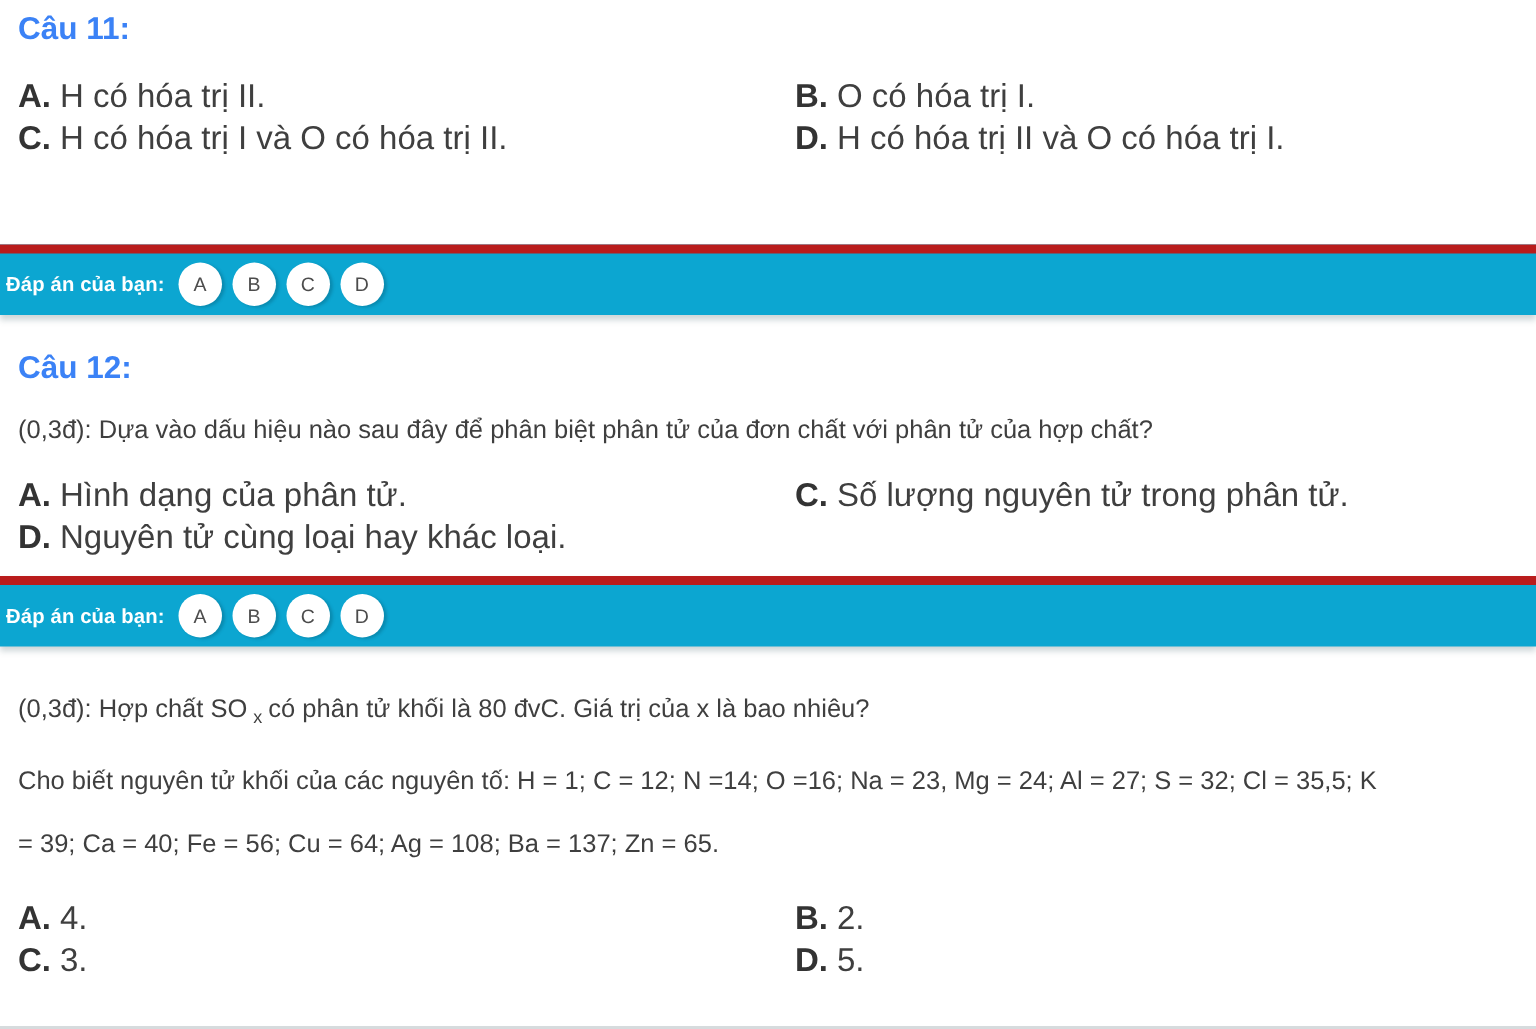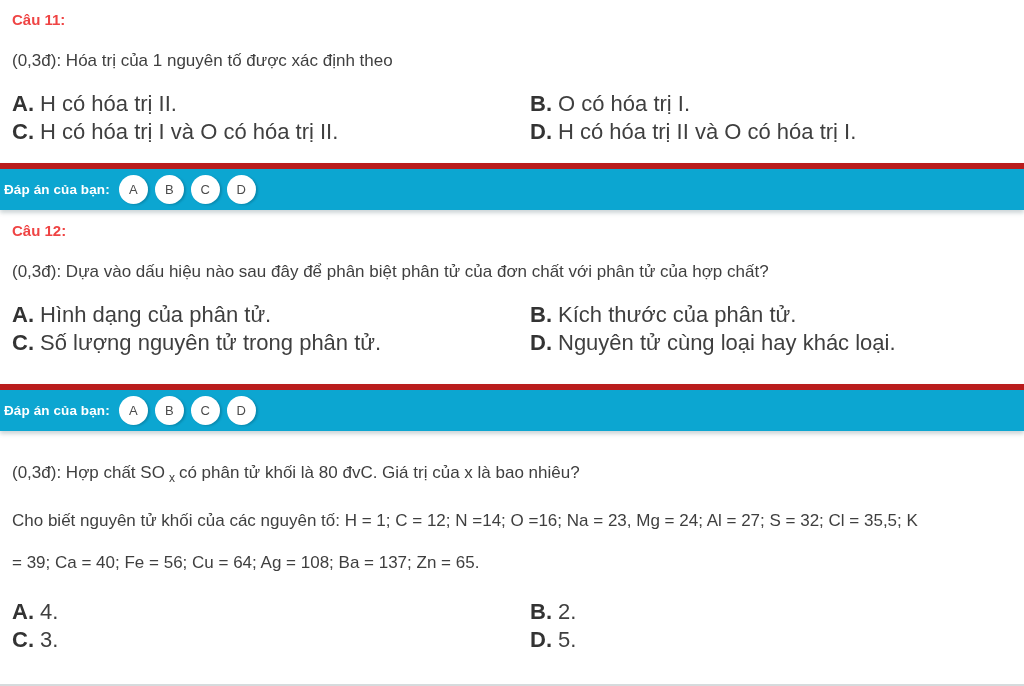--- a/index.html
+++ b/index.html
@@ -5,26 +5,26 @@
   * { margin: 0; padding: 0; box-sizing: border-box; }
   html, body { width: 1024px; height: 686px; overflow: hidden; }
   body {
     font-family: "Liberation Sans", "DejaVu Sans", sans-serif;
     background: #ffffff;
     color: #3f3f3f;
     position: relative;
   }
   .question-card { background: #ffffff; padding-left: 12px; padding-right: 12px; }
   .card-1 { height: 163px; padding-top: 8px; }
-  .card-2 { height: 174px; padding-top: 9px; }
+  .card-2 { height: 174px; padding-top: 24px; }
   .card-3 { height: 256px; padding-top: 17px; }
   .q-title {
-    font-size: 15px;
+    font-size: 21px;
     font-weight: bold;
-    color: #ef4444;
+    color: #3b82f6;
     line-height: 24px;
   }
   .q-text {
     font-size: 17px;
     line-height: 22px;
     color: #3f3f3f;
     margin-top: 18px;
     white-space: nowrap;
   }
   .card-3 .q-text-first { margin-top: 14px; }
@@ -97,21 +97,20 @@
     width: 100%;
     height: 2px;
     background: #d6dbdd;
   }
 </style>
 </head>
 <body>
 
 <section class="question-card card-1">
   <h3 class="q-title">Câu 11:</h3>
-  <p class="q-text">(0,3đ): Hóa trị của 1 nguyên tố được xác định theo</p>
   <div class="options">
     <div class="option"><span class="letter">A.</span><span>H có hóa trị II.</span></div>
     <div class="option"><span class="letter">B.</span><span>O có hóa trị I.</span></div>
     <div class="option"><span class="letter">C.</span><span>H có hóa trị I và O có hóa trị II.</span></div>
     <div class="option"><span class="letter">D.</span><span>H có hóa trị II và O có hóa trị I.</span></div>
   </div>
 </section>
 
 <div class="answer-bar">
   <span class="bar-label">Đáp án của bạn:</span>
@@ -121,21 +120,20 @@
     <button class="choice">C</button>
     <button class="choice">D</button>
   </div>
 </div>
 
 <section class="question-card card-2">
   <h3 class="q-title">Câu 12:</h3>
   <p class="q-text">(0,3đ): Dựa vào dấu hiệu nào sau đây để phân biệt phân tử của đơn chất với phân tử của hợp chất?</p>
   <div class="options">
     <div class="option"><span class="letter">A.</span><span>Hình dạng của phân tử.</span></div>
-    <div class="option"><span class="letter">B.</span><span>Kích thước của phân tử.</span></div>
     <div class="option"><span class="letter">C.</span><span>Số lượng nguyên tử trong phân tử.</span></div>
     <div class="option"><span class="letter">D.</span><span>Nguyên tử cùng loại hay khác loại.</span></div>
   </div>
 </section>
 
 <div class="answer-bar">
   <span class="bar-label">Đáp án của bạn:</span>
   <div class="choices">
     <button class="choice">A</button>
     <button class="choice">B</button>

